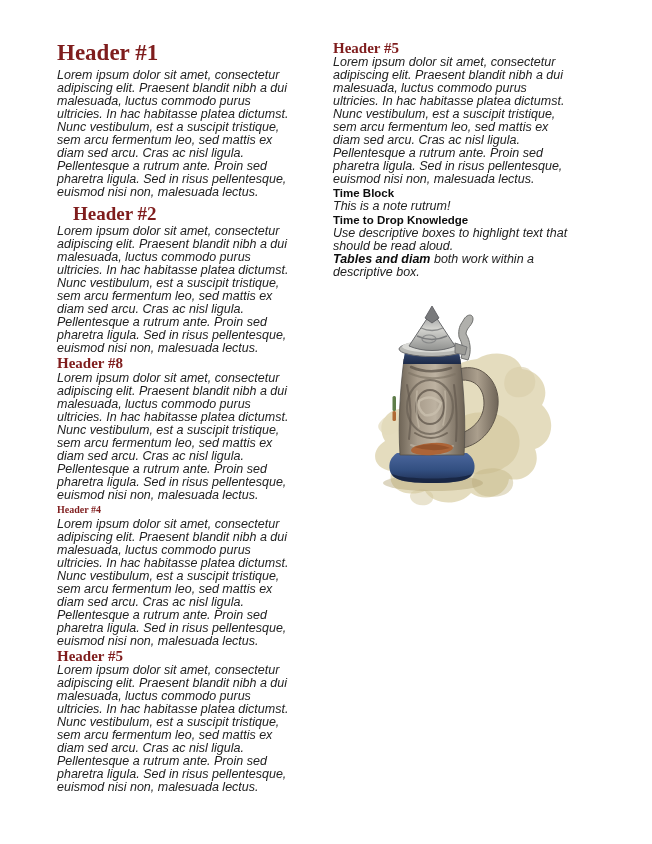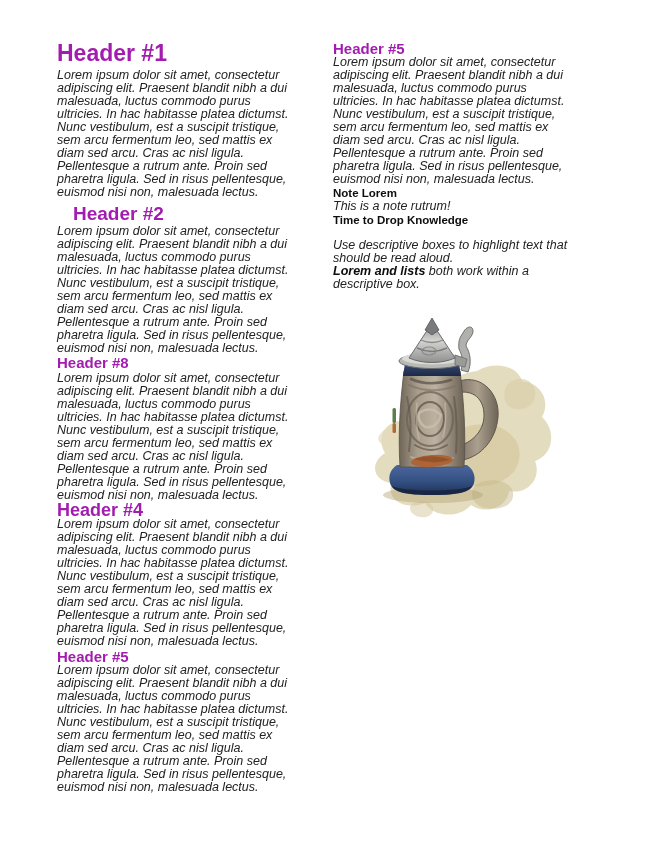--- a/index.html
+++ b/index.html
@@ -19,25 +19,25 @@
   .body-par {
     font-size: 12.5px;
     line-height: 13px;
     margin: 1px 0 0 0;
     white-space: pre-line;
     color: #222222;
     font-style: italic;
   }
   .first-par { margin-top: 3px; }
 
-  h1, h2, h3, h4, h5 { color: #a21caf; font-weight: bold; }
+  h1, h2, h3, h4, h5 { color: #7f1d1d; font-weight: bold; font-family: Liberation Serif, serif; }
   h1 { font-size: 23px;   line-height: 26px; margin: 0; }
   h2 { font-size: 19px;   line-height: 21px; margin: 4px 0 0 16px; }
   h3 { font-size: 15px;   line-height: 16px; margin: 0; }
-  h4 { font-size: 18px;   line-height: 14px; margin: 1px 0 0 0; }
+  h4 { font-size: 10px;   line-height: 14px; margin: 1px 0 0 0; }
   h5 { font-size: 15px; line-height: 13px; margin: 2px 0 0 0; }
 
   .subhead {
     font-size: 11.5px; line-height: 13px;
     font-weight: bold; color: #0d0d0d;
     margin: 1px 0 0 0;
   }
   .bold-lead { font-weight: bold; color: #0d0d0d; }
 
   figure.stein-figure {
@@ -118,28 +118,28 @@
 adipiscing elit. Praesent blandit nibh a dui
 malesuada, luctus commodo purus
 ultricies. In hac habitasse platea dictumst.
 Nunc vestibulum, est a suscipit tristique,
 sem arcu fermentum leo, sed mattis ex
 diam sed arcu. Cras ac nisl ligula.
 Pellentesque a rutrum ante. Proin sed
 pharetra ligula. Sed in risus pellentesque,
 euismod nisi non, malesuada lectus.</p>
 
-    <p class="subhead">Note Lorem</p>
+    <p class="subhead">Time Block</p>
     <p class="body-par" style="margin-top:0">This is a note rutrum!</p>
 
     <p class="subhead">Time to Drop Knowledge</p>
-    <p class="body-par" style="margin-top:12px">Use descriptive boxes to highlight text that
+    <p class="body-par" style="margin-top:0">Use descriptive boxes to highlight text that
 should be read aloud.</p>
 
-    <p class="body-par" style="margin-top:0"><span class="bold-lead">Lorem and lists</span><span> both work within a
+    <p class="body-par" style="margin-top:0"><span class="bold-lead">Tables and diam</span><span> both work within a
 descriptive box.</span></p>
 
     <figure class="stein-figure">
       <svg width="232" height="218" viewBox="0 0 232 218" xmlns="http://www.w3.org/2000/svg">
         <defs>
           <linearGradient id="bodyGrad" x1="0" y1="0" x2="1" y2="0">
             <stop offset="0" stop-color="#6f6557"></stop>
             <stop offset="0.28" stop-color="#a99d8c"></stop>
             <stop offset="0.55" stop-color="#bdb2a1"></stop>
             <stop offset="0.8" stop-color="#8e8374"></stop>

